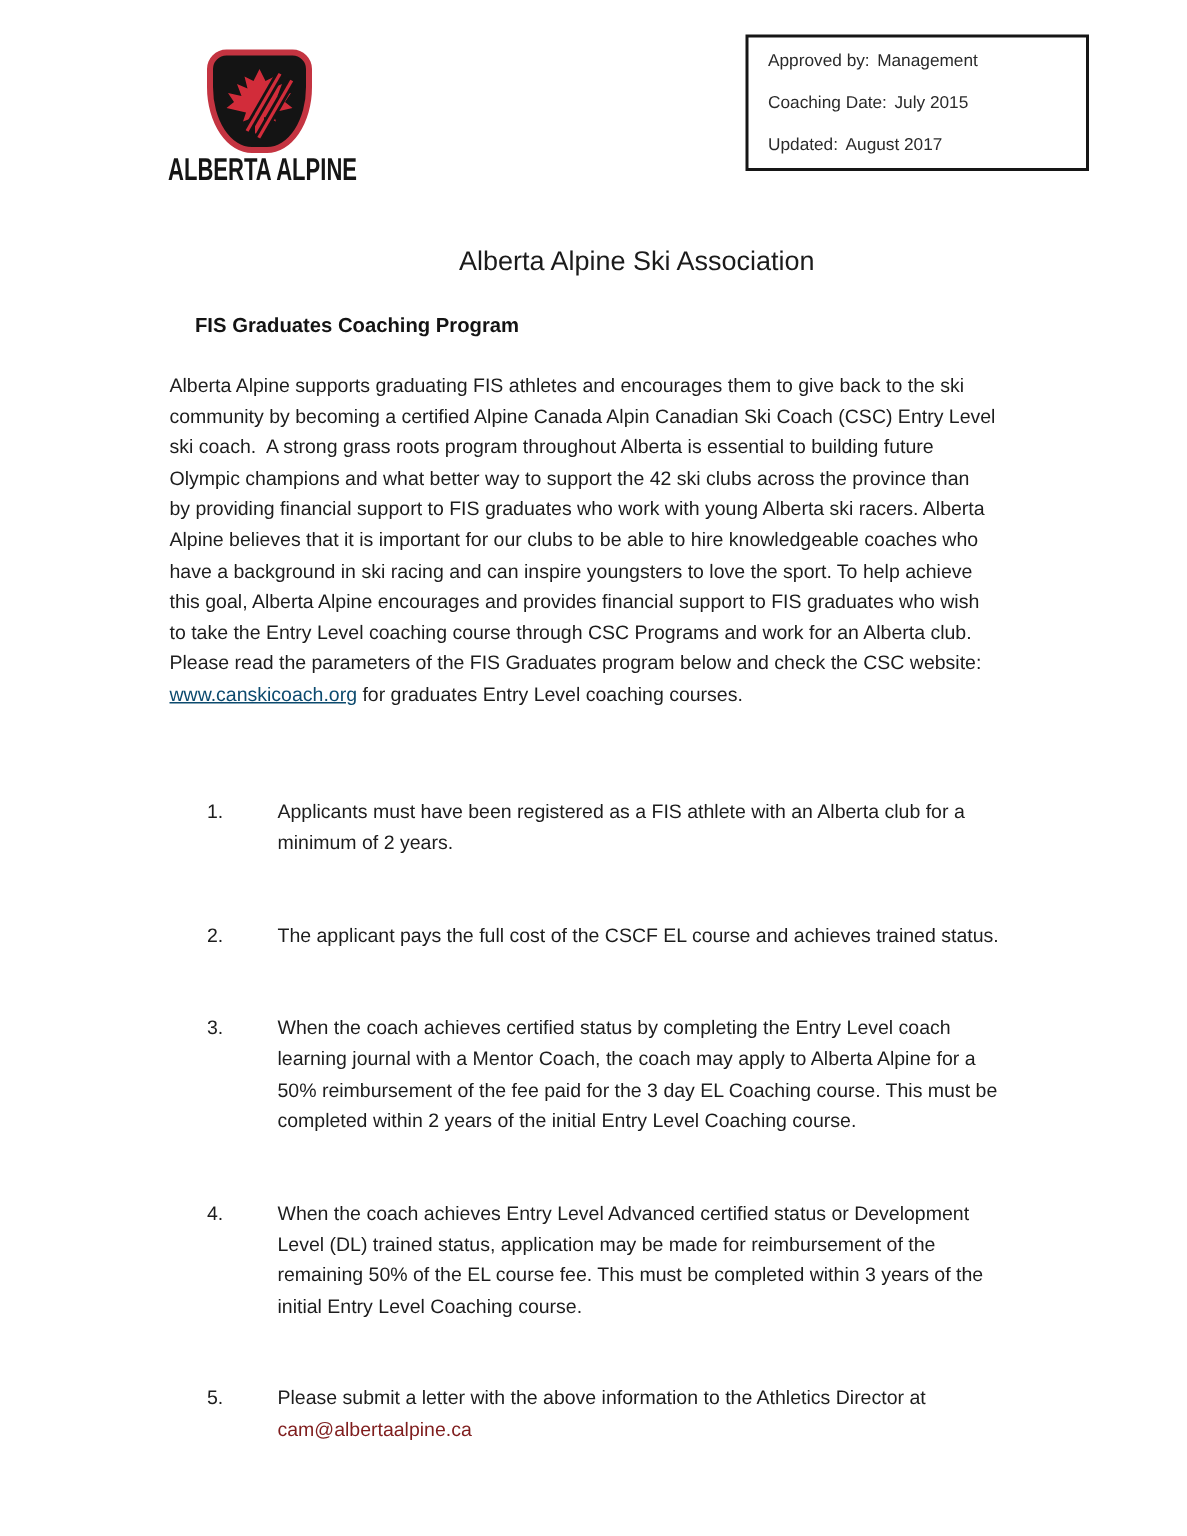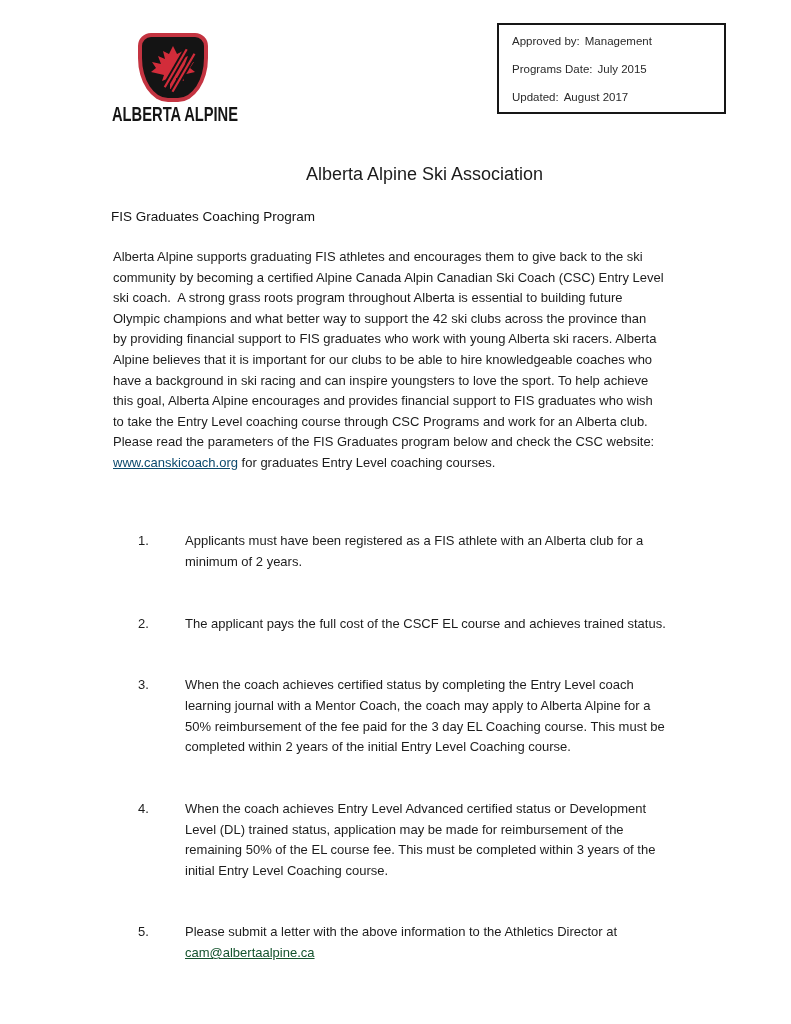--- a/index.html
+++ b/index.html
@@ -41,36 +41,36 @@
   }
   .approval-row { white-space: nowrap; }
   .approval-row .val { margin-left: 5px; text-align: right; }
 
   
   .doc-title {
     position: absolute; left: 0; top: 164px; width: 100%;
     text-align: center; font-size: 18px; color: #1b1b1b; margin-left: 29px;
   }
   .section-heading {
-    position: absolute; left: 111px;
-    font-size: 13.5px; font-weight: 400; color: #141414;
+    position: absolute; left: 130px;
+    font-size: 13.5px; font-weight: 700; color: #141414;
   }
   .heading-program { top: 209px; }
   .heading-params  { top: 470px; }
 
   .doc-text { font-size: 13px; line-height: 20.6px; white-space: pre; color: #1d1d1d; }
 
   .intro { position: absolute; left: 113px; top: 247px; width: 600px; }
 
   .param-list { position: absolute; left: 113px; top: 490px; width: 600px; }
   .param-item { display: grid; grid-template-columns: 72px auto; }
   .param-num  { padding-left: 25px; }
 
   a.web-link   { color: #0c4a6e; text-decoration: underline; cursor: pointer; }
-  a.email-link { color: #14532d; text-decoration: underline; cursor: pointer; }
+  a.email-link { color: #7f1d1d; cursor: pointer; }
 </style>
 </head>
 <body>
 
 <div class="page">
 
   <div class="logo">
     <div class="shield">
       <svg width="50" height="50" viewBox="-25 -25 50 50">
         <path d="M0,-22 L4,-14 L10,-17 L8,-9 L15,-12 L12,-4 L21,-6 L17,0 L22,4 L9,7 L11,13 L3,10 L3,21 L-3,21 L-3,10 L-11,13 L-9,7 L-22,4 L-17,0 L-21,-6 L-12,-4 L-15,-12 L-8,-9 L-10,-17 L-4,-14 Z" fill="#d22c3a"></path>
@@ -83,21 +83,21 @@
       </svg>
     </div>
     <div class="wordmark">ALBERTA ALPINE</div>
   </div>
 
   <div class="approval-box">
     <div class="approval-row">
       <span>Approved by:</span><span class="val">Management</span>
     </div>
     <div class="approval-row">
-      <span>Programs Date:</span><span class="val">July 2015</span>
+      <span>Coaching Date:</span><span class="val">July 2015</span>
     </div>
     <div class="approval-row">
       <span>Updated:</span><span class="val">August 2017</span>
     </div>
   </div>
 
   <div class="doc-title">Alberta Alpine Ski Association</div>
 
   <div class="section-heading heading-program">FIS Graduates Coaching Program</div>
 

